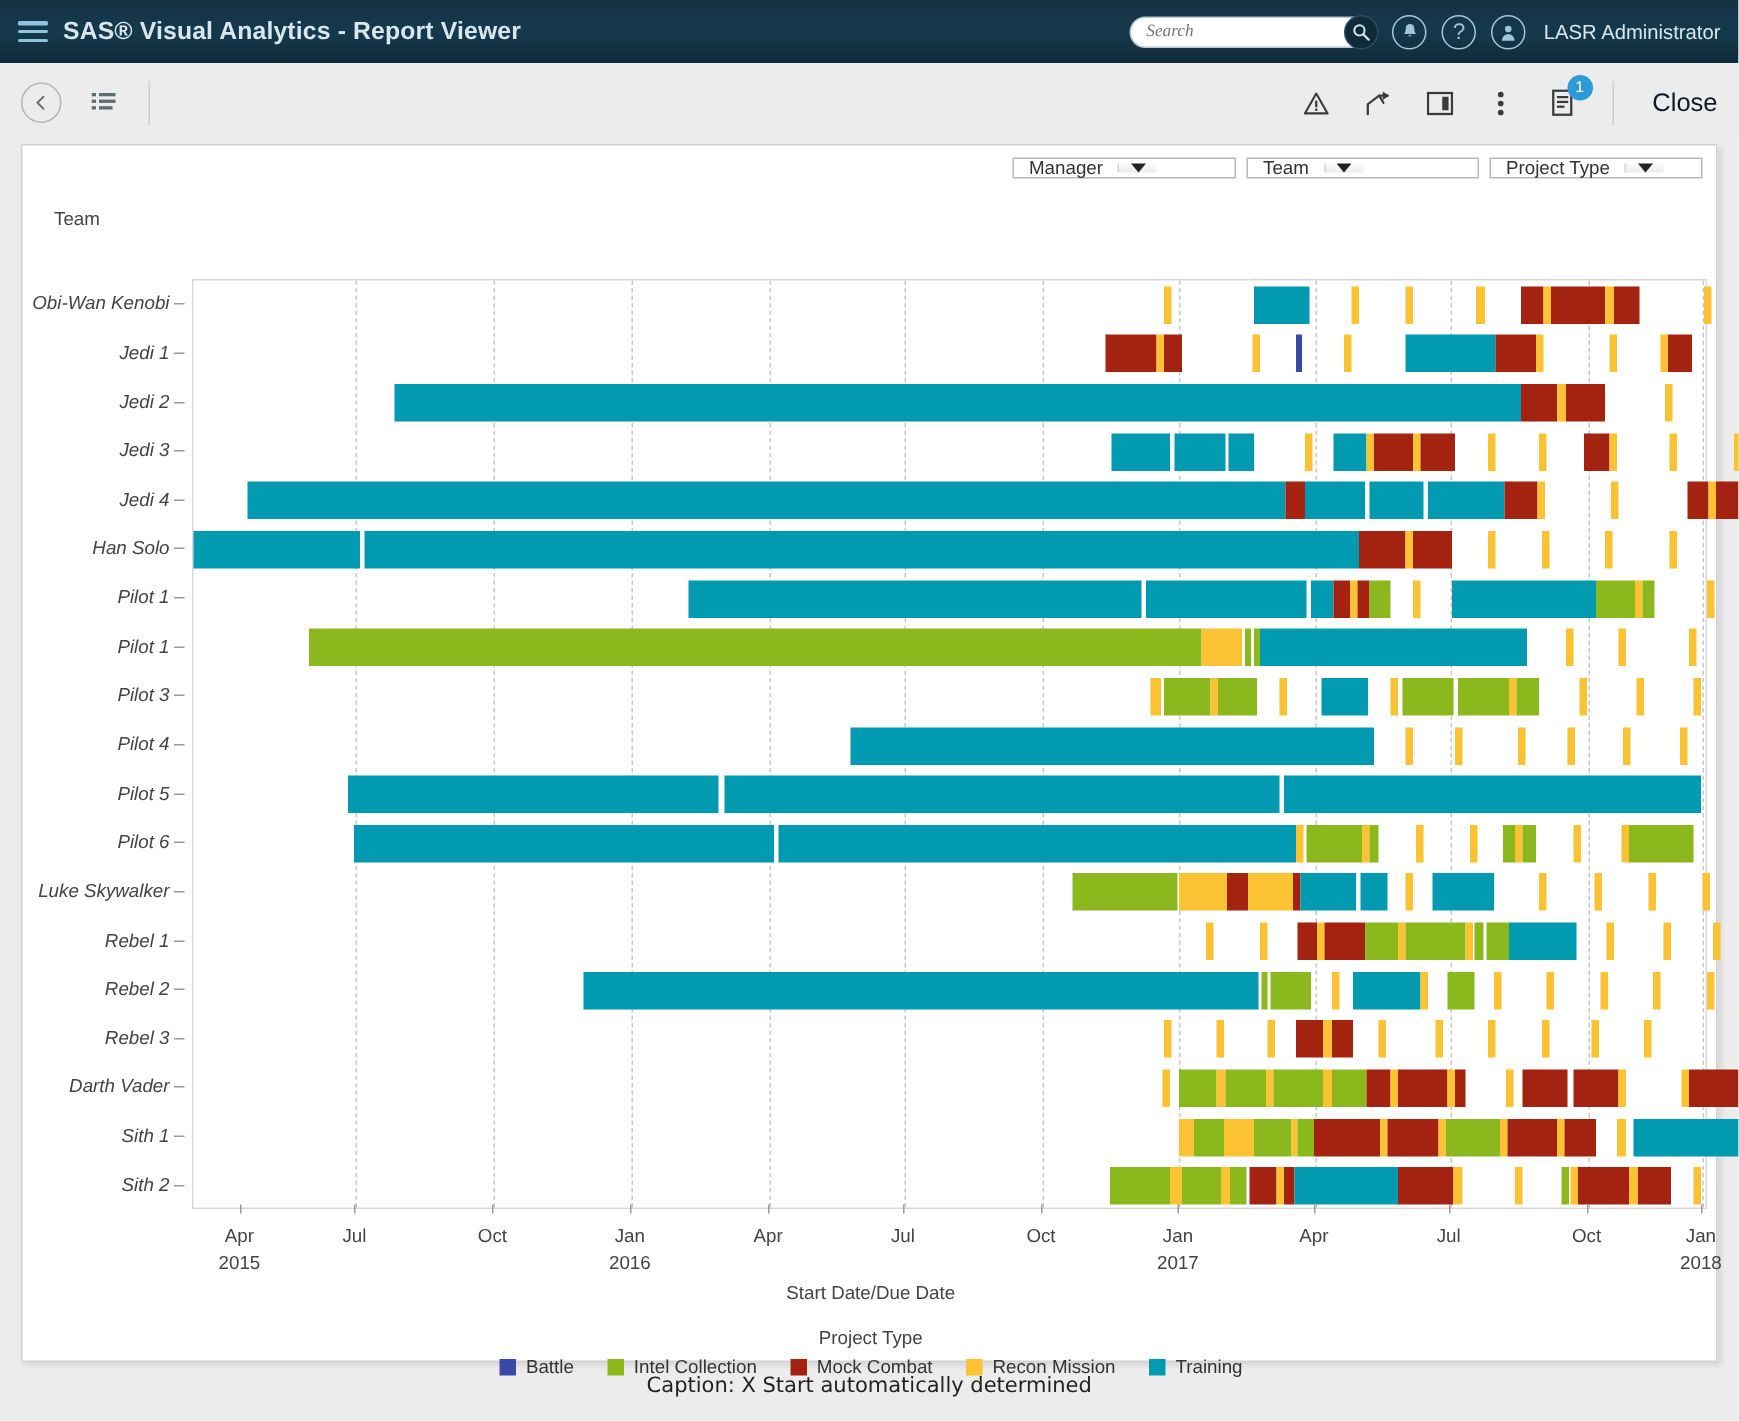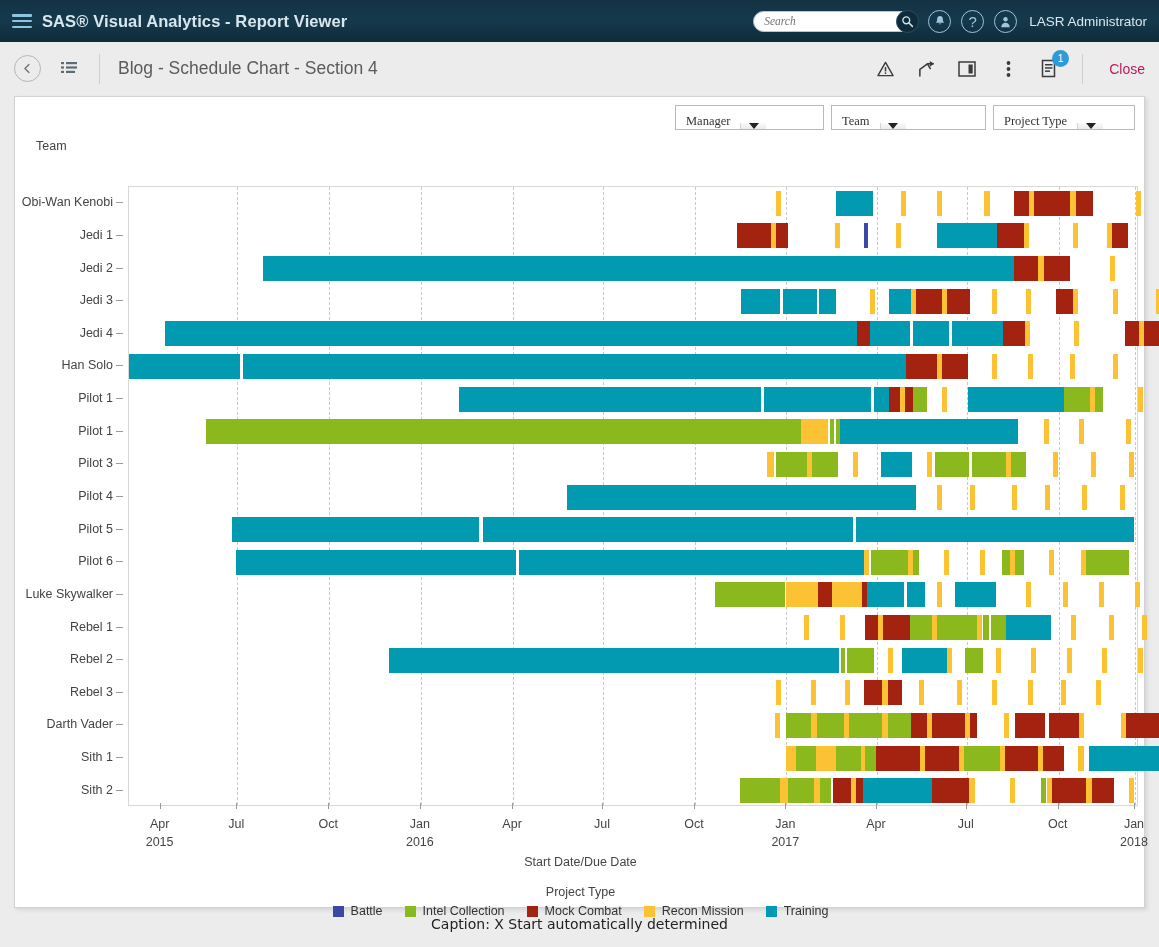--- a/index.html
+++ b/index.html
@@ -60,34 +60,34 @@
   .tb-sep { width:1px; height:30px; background:#cfcfcf; margin:0 18px; flex:none; }
   .report-title { font-size:17.5px; color:#5b5b5b; font-weight:400; white-space:nowrap; }
   .toolbar-right { margin-left:auto; display:flex; align-items:center; gap:21px; }
   .tb-icon { width:20px; height:22px; display:flex; align-items:center;
     justify-content:center; cursor:pointer; position:relative; color:#4a4a4a; }
   .badge {
     position:absolute; top:-8px; right:-10px; width:17px; height:17px;
     border-radius:50%; background:#2e9bd6; color:#fff; font-size:10.5px;
     display:flex; align-items:center; justify-content:center;
   }
-  .close-link { color:#be185d; font-size:14px; cursor:pointer; margin-left:3px; }
+  .close-link { color:#0f172a; font-size:17px; cursor:pointer; margin-left:3px; }
 
   
   .card {
     position:absolute; left:14px; top:96px; width:1131px; height:812px;
     background:#fff; border:1px solid #d2d2d2;
     box-shadow:2px 2px 4px rgba(0,0,0,.10);
   }
 
   
   .prompt-row { position:absolute; right:9px; top:8px; display:flex; gap:7px; }
   .combo {
-    height:25px; display:flex; align-items:flex-end;
-    border:1px solid #b9b9b9; background:#fff;font-family:Liberation Serif, serif;
+    height:14px; display:flex; align-items:center;
+    border:1px solid #b9b9b9; background:#fff;
   }
   .combo .cv { padding:0 10px; display:flex; align-items:center;
     font-size:12.5px; color:#333; white-space:nowrap; }
   .combo .carat {
     width:26px; border-left:1px solid #d4d4d4;
     background:linear-gradient(to bottom,#fbfbfb,#ebebeb);
     display:flex; align-items:center; justify-content:center;
   }
   .carat b { width:0;height:0;border-left:5px solid transparent;
     border-right:5px solid transparent;border-top:6px solid #222; display:block; }
@@ -99,21 +99,21 @@
   .plot {
     position:absolute; left:113px; top:59px; width:1010px; height:620px;
     border:1px solid #d8d8d8; border-top:1px solid #d8d8d8; background:#fff;
   }
   .vgrid { position:absolute; top:0; bottom:0; width:1px;
     border-left:1px dashed #c9c9c9; }
 
   .ylabels { position:absolute; left:0; top:59px; width:108px; height:620px; }
   .ylabel {
     position:absolute; right:10px; font-size:12.5px; color:#444;
-    text-align:right; white-space:nowrap; transform:translateY(-50%);
+    text-align:right; white-space:nowrap; transform:translateY(-50%);font-style:italic;
   }
   .ytick { position:absolute; right:0; width:7px; height:1px; background:#9a9a9a; }
 
   .rows { position:absolute; left:0; top:0; right:0; bottom:0; }
   .barrow { position:absolute; left:0; right:0; }
   .seg { position:absolute; top:0; bottom:0; }
 
   .xlabels { position:absolute; left:113px; top:682px; width:1010px; height:48px; }
   .xtick-mark { position:absolute; top:-6px; width:1px; height:6px; background:#9a9a9a; }
   .xlab { position:absolute; text-align:center; font-size:12.5px; color:#444;
@@ -191,21 +191,20 @@
           <rect x="5" y="1" width="11" height="2.2"></rect>
         <rect x="0" y="5.4" width="3" height="2.2"></rect>
           <rect x="5" y="5.4" width="11" height="2.2"></rect>
         <rect x="0" y="9.8" width="3" height="2.2"></rect>
           <rect x="5" y="9.8" width="9" height="2.2"></rect>
       </g>
     </svg>
   </div>
 
   <div class="tb-sep"></div>
-  <div class="report-title">Blog - Schedule Chart - Section 4</div>
 
   <div class="toolbar-right">
     <div class="tb-icon">
       <svg width="17" height="16" viewBox="0 0 18 16">
         <path d="M9 1 L17 15 L1 15 Z" fill="none" stroke="#3b3b3b" stroke-width="1.5" stroke-linejoin="round"></path>
         <rect x="8.2" y="6" width="1.6" height="4.6" fill="#3b3b3b"></rect>
         <rect x="8.2" y="11.6" width="1.6" height="1.6" fill="#3b3b3b"></rect>
       </svg>
     </div>
 

